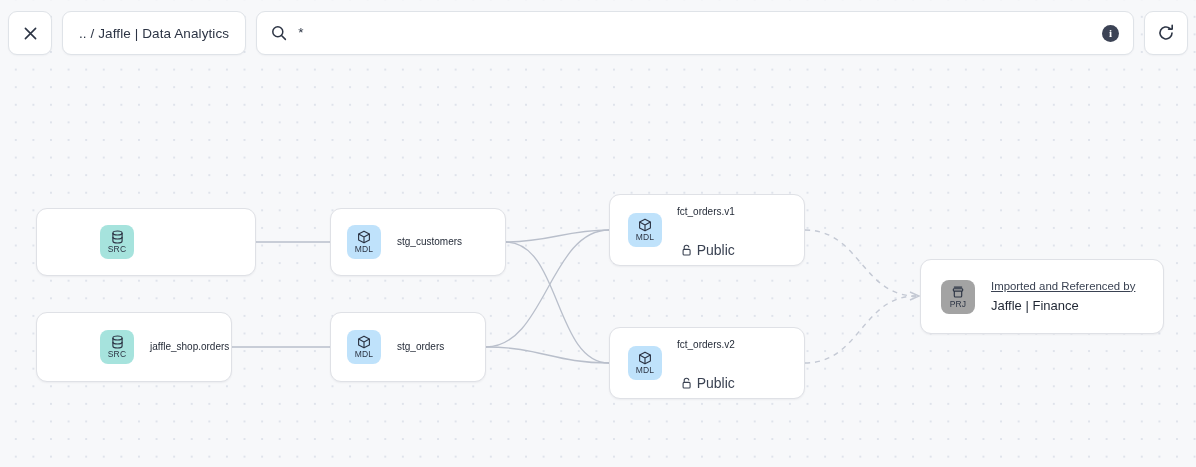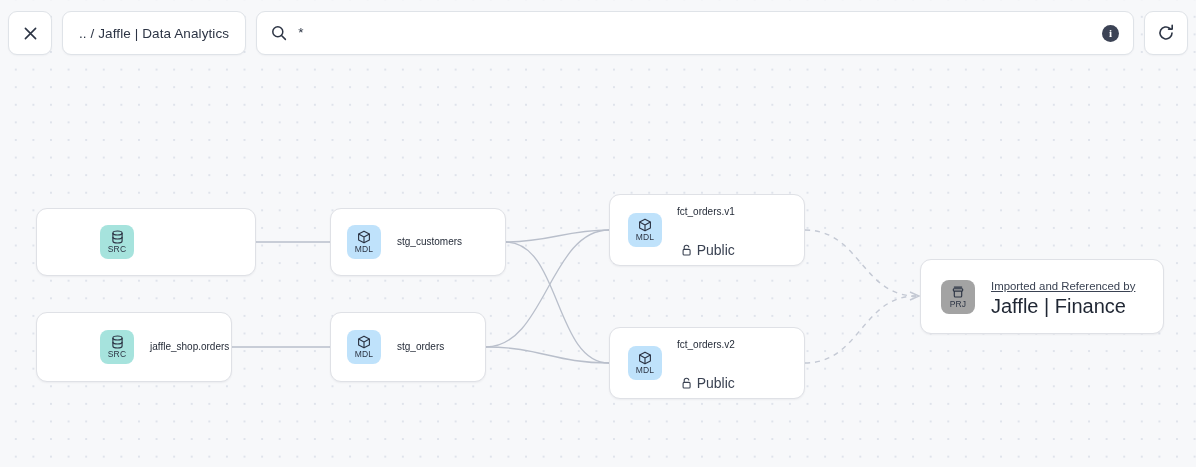--- a/index.html
+++ b/index.html
@@ -119,21 +119,21 @@
   .badge-mdl { background: #bfe2fb; }
   .badge-prj { background: #a3a3a3; }
 
   .node-body { display: flex; flex-direction: column; justify-content: center; }
   .node-title { font-size: 10px; color: #1f2633; line-height: 18px; white-space: nowrap; }
   .node-sub {
     display: flex; align-items: center; gap: 5px;
     font-size: 14px; color: #3a4252; line-height: 16px; margin-top: 21px; justify-content: flex-end;
   }
   .node-pre { font-size: 11.4px; color: #3a4252; line-height: 16px; white-space: nowrap; text-decoration: underline; }
-  .node-name { font-size: 20px; color: #1f2633; line-height: 20px; white-space: nowrap; margin-top: 2px; }
+  .node-name { font-size: 13px; color: #1f2633; line-height: 20px; white-space: nowrap; margin-top: 2px; }
 
   
   #n-src-customers { left: 36px;  top: 208px; width: 220px; height: 68px;  padding: 0 0 0 16px; gap: 16px; }
   #n-src-orders    { left: 36px;  top: 312px; width: 196px; height: 70px;  padding: 0 0 0 16px; gap: 16px; }
   #n-stg-customers { left: 330px; top: 208px; width: 176px; height: 68px;  padding: 0 0 0 16px; gap: 16px; }
   #n-stg-orders    { left: 330px; top: 312px; width: 156px; height: 70px;  padding: 0 0 0 16px; gap: 16px; }
   #n-fct-v1        { left: 609px; top: 194px; width: 196px; height: 72px;  padding: 0 0 0 18px; gap: 15px; }
   #n-fct-v2        { left: 609px; top: 327px; width: 196px; height: 72px;  padding: 0 0 0 18px; gap: 15px; }
   #n-prj           { left: 920px; top: 259px; width: 244px; height: 75px;  padding: 0 0 0 20px; gap: 16px; }
 </style>

